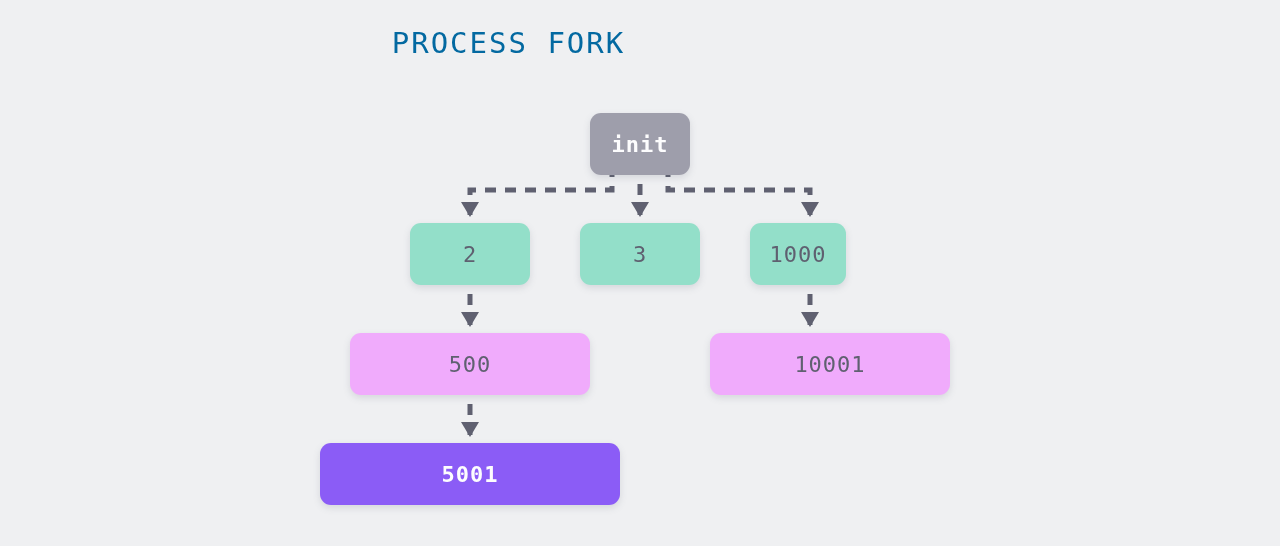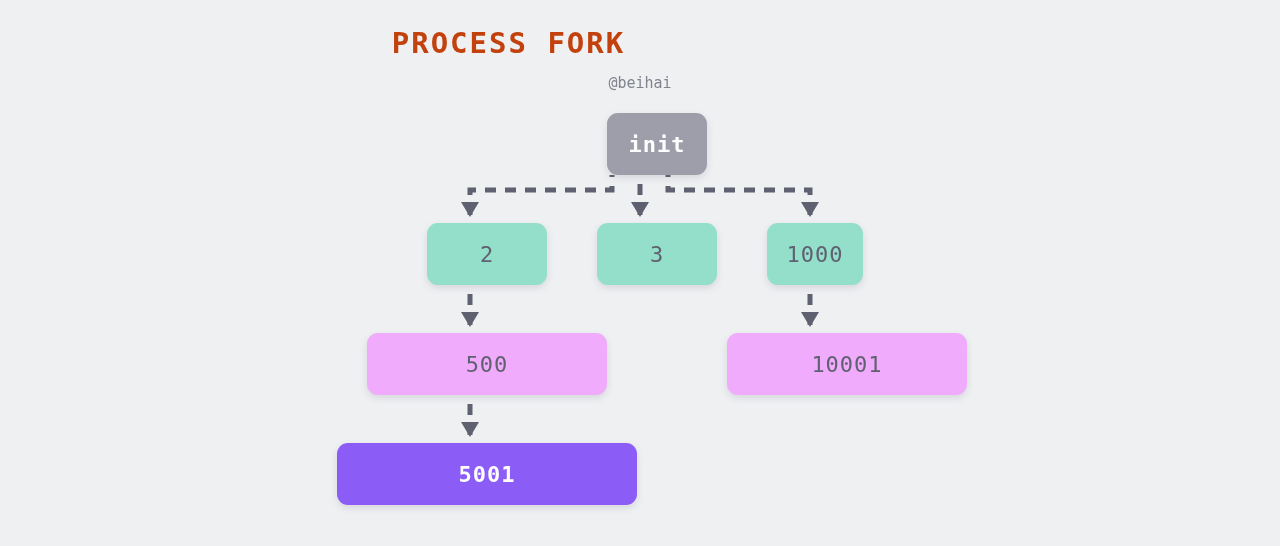--- a/index.html
+++ b/index.html
@@ -21,22 +21,22 @@
 
   
   .title {
     position: absolute;
     left: 0;
     top: 26px;
     width: 1017px;
     text-align: center;
     font-size: 29px;
     letter-spacing: 2px;
-    color: #c2410c;
-    font-weight: bold;
+    color: #0369a1;
+    font-weight: normal;
   }
   .subtitle {
     position: absolute;
     left: 0;
     top: 74px;
     width: 1280px;
     text-align: center;
     font-size: 15px;
     color: #81838f;
   }
@@ -55,34 +55,32 @@
     position: absolute;
     display: flex;
     align-items: center;
     justify-content: center;
     border-radius: 11px;
     box-sizing: border-box;
     font-size: 22px;
     letter-spacing: 1px;
     box-shadow: 0 3px 7px rgba(90, 95, 110, 0.17);
     z-index: 3;
-    margin-left: 17px;
   }
   .node.init   { background: #9e9eab; color: #fdfdfe; font-weight: bold; }
   .node.green  { background: #93dfc9; color: #5f6070; }
   .node.yellow { background: #f0abfc; color: #5f6070; }
   .node.red    { background: #8b5cf6; color: #fdfdfe; font-weight: bold; }
 </style>
 </head>
 <body>
 
 <div id="stage">
 
   <div class="title">PROCESS FORK</div>
-  <div class="subtitle">@beihai</div>
 
   <svg id="edges" viewBox="0 0 1280 546" xmlns="http://www.w3.org/2000/svg">
       <g>
         <path d="M 470 215 L 470 190 L 612 190 L 612 175" fill="none" stroke="#5f6070" stroke-width="5" stroke-dasharray="11 9" stroke-linecap="butt"></path>
         <polygon points="461,202 479,202 470,217" fill="#5f6070"></polygon>
       </g>
       <g>
         <path d="M 640 215 L 640 175" fill="none" stroke="#5f6070" stroke-width="5" stroke-dasharray="11 9" stroke-linecap="butt"></path>
         <polygon points="631,202 649,202 640,217" fill="#5f6070"></polygon>
       </g>

